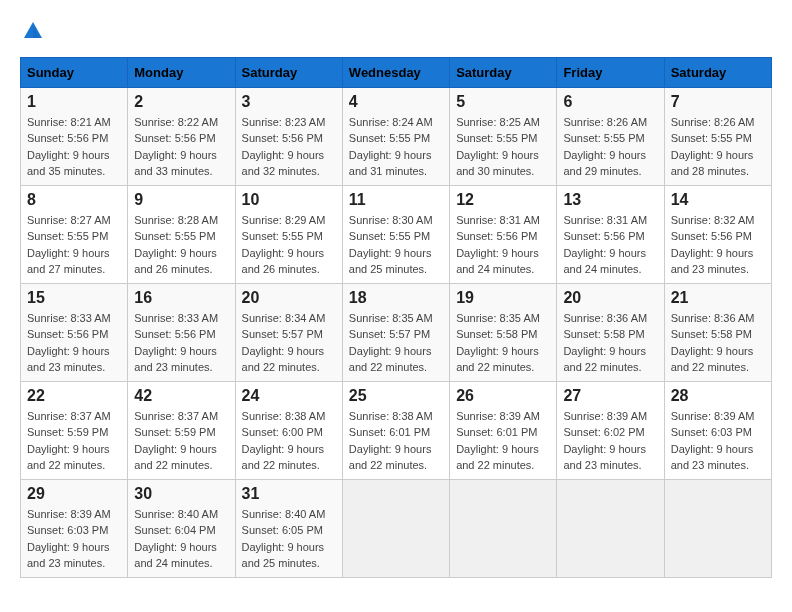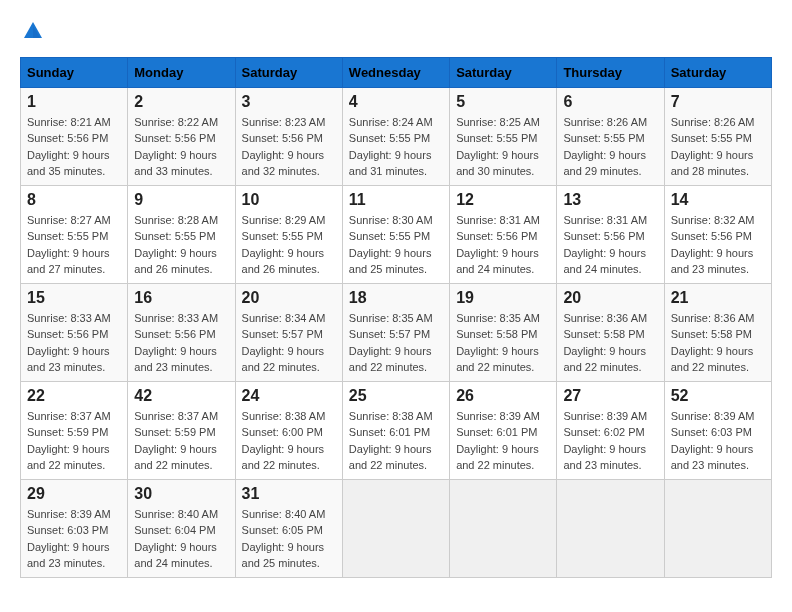--- a/index.html
+++ b/index.html
@@ -112,21 +112,21 @@
   <div class="location-title"></div>
 
   <table>
     <thead>
       <tr>
       <th>Sunday</th>
           <th>Monday</th>
           <th>Saturday</th>
           <th>Wednesday</th>
           <th>Saturday</th>
-          <th>Thursday</th>
+          <th>Friday</th>
           <th>Saturday</th>
         </tr>
     </thead>
     <tbody id="calendar-body">
     <tr>
           <td>
           <span class="day-number">1</span>
           <div class="day-info">
             Sunrise: 8:21 AM<br>
             Sunset: 5:56 PM<br>
@@ -341,21 +341,21 @@
         </td>
           <td>
           <span class="day-number">27</span>
           <div class="day-info">
             Sunrise: 8:39 AM<br>
             Sunset: 6:02 PM<br>
             Daylight: 9 hours and 23 minutes.
           </div>
         </td>
           <td>
-          <span class="day-number">52</span>
+          <span class="day-number">28</span>
           <div class="day-info">
             Sunrise: 8:39 AM<br>
             Sunset: 6:03 PM<br>
             Daylight: 9 hours and 23 minutes.
           </div>
         </td>
         </tr>
         <tr>
           <td>
           <span class="day-number">29</span>

